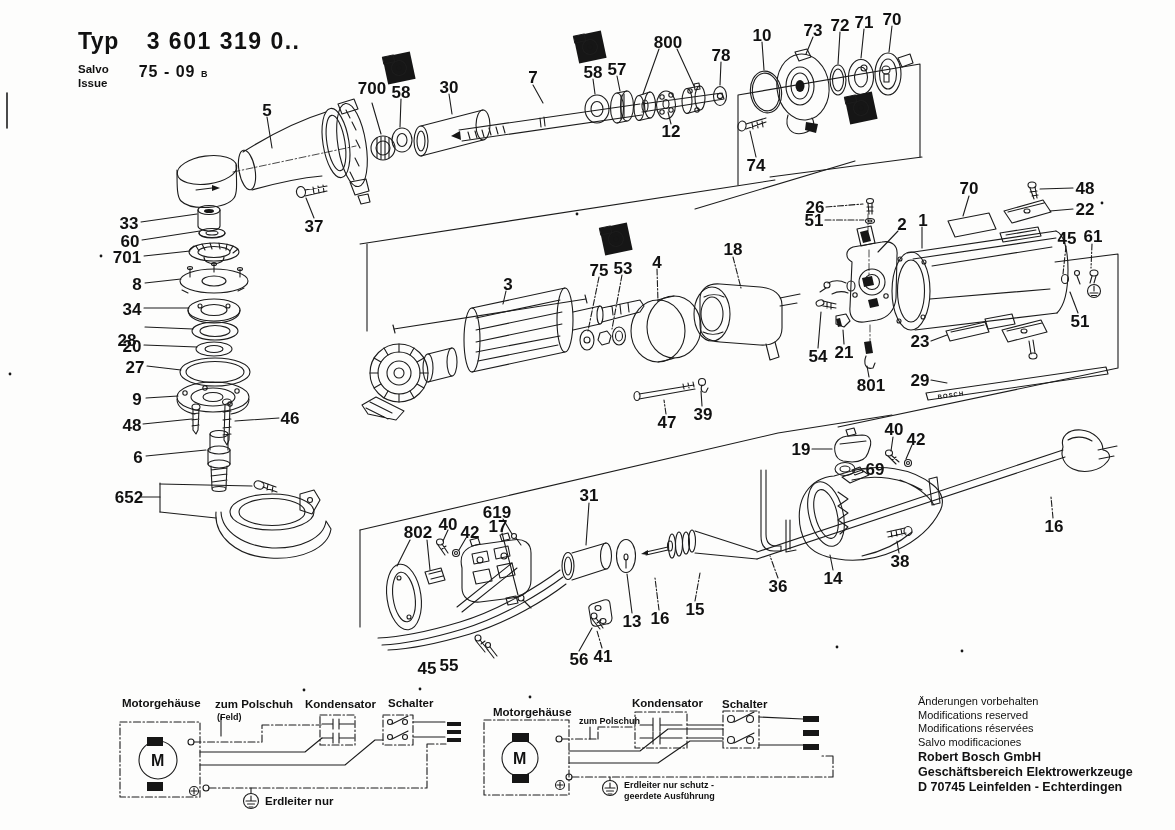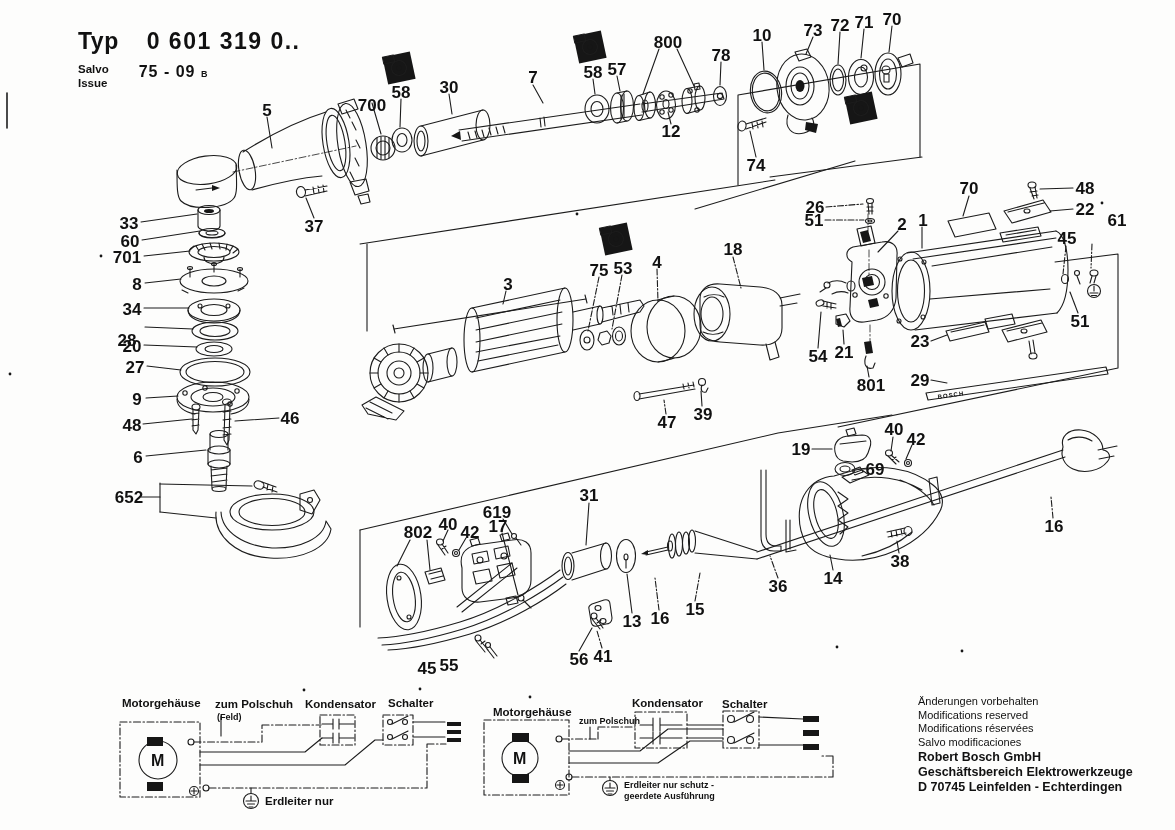--- a/index.html
+++ b/index.html
@@ -663,21 +663,21 @@
       </g>
 
   <text x="938" y="399" font-size="6" font-weight="bold" letter-spacing="1" transform="rotate(-8 938 399)">BOSCH</text>
   <text x="151" y="766" font-size="16" font-weight="bold">M</text>
   <text x="513" y="764" font-size="16" font-weight="bold">M</text>
 </svg>
 
 <div class="hdr">
   <div class="typrow">
     <span>Typ</span>
-    <span class="val">0 601 319 0..</span>
+    <span class="val">3 601 319 0..</span>
   </div>
   <div class="standrow">
     <div class="standcol">
       <div>Salvo</div>
       <div>Issue</div>
     </div>
     <div class="standval">
       <span>75 - 09</span>
       <span class="suf">B</span>
     </div>
@@ -703,21 +703,21 @@
   <div>Modifications reserved</div>
   <div>Modifications réservées</div>
   <div>Salvo modificaciones</div>
   <div class="b">Robert Bosch GmbH</div>
   <div class="b">Geschäftsbereich Elektrowerkzeuge</div>
   <div class="b">D 70745 Leinfelden - Echterdingen</div>
 </div>
 
 <div id="labels">
       <div class="plabel" style="left: 267px; top: 110px;">5</div>
-      <div class="plabel" style="left: 372px; top: 105px;">700</div>
+      <div class="plabel" style="left: 372px; top: 88px;">700</div>
       <div class="plabel" style="left: 401px; top: 92px;">58</div>
       <div class="plabel" style="left: 449px; top: 87px;">30</div>
       <div class="plabel" style="left: 533px; top: 77px;">7</div>
       <div class="plabel" style="left: 593px; top: 72px;">58</div>
       <div class="plabel" style="left: 617px; top: 69px;">57</div>
       <div class="plabel" style="left: 668px; top: 42px;">800</div>
       <div class="plabel" style="left: 671px; top: 131px;">12</div>
       <div class="plabel" style="left: 721px; top: 55px;">78</div>
       <div class="plabel" style="left: 762px; top: 35px;">10</div>
       <div class="plabel" style="left: 813px; top: 30px;">73</div>
@@ -747,21 +747,21 @@
       <div class="plabel" style="left: 667px; top: 422px;">47</div>
       <div class="plabel" style="left: 703px; top: 414px;">39</div>
       <div class="plabel" style="left: 815px; top: 207px;">26</div>
       <div class="plabel" style="left: 814px; top: 220px;">51</div>
       <div class="plabel" style="left: 902px; top: 224px;">2</div>
       <div class="plabel" style="left: 923px; top: 220px;">1</div>
       <div class="plabel" style="left: 969px; top: 188px;">70</div>
       <div class="plabel" style="left: 1085px; top: 188px;">48</div>
       <div class="plabel" style="left: 1085px; top: 209px;">22</div>
       <div class="plabel" style="left: 1067px; top: 238px;">45</div>
-      <div class="plabel" style="left: 1093px; top: 220px; padding-left: 48px;">61</div>
+      <div class="plabel" style="left: 1093px; top: 236px;">61</div>
       <div class="plabel" style="left: 1080px; top: 321px;">51</div>
       <div class="plabel" style="left: 920px; top: 341px;">23</div>
       <div class="plabel" style="left: 818px; top: 356px;">54</div>
       <div class="plabel" style="left: 844px; top: 352px;">21</div>
       <div class="plabel" style="left: 871px; top: 385px;">801</div>
       <div class="plabel" style="left: 920px; top: 380px;">29</div>
       <div class="plabel" style="left: 801px; top: 449px;">19</div>
       <div class="plabel" style="left: 894px; top: 429px;">40</div>
       <div class="plabel" style="left: 916px; top: 439px;">42</div>
       <div class="plabel" style="left: 875px; top: 469px;">69</div>

